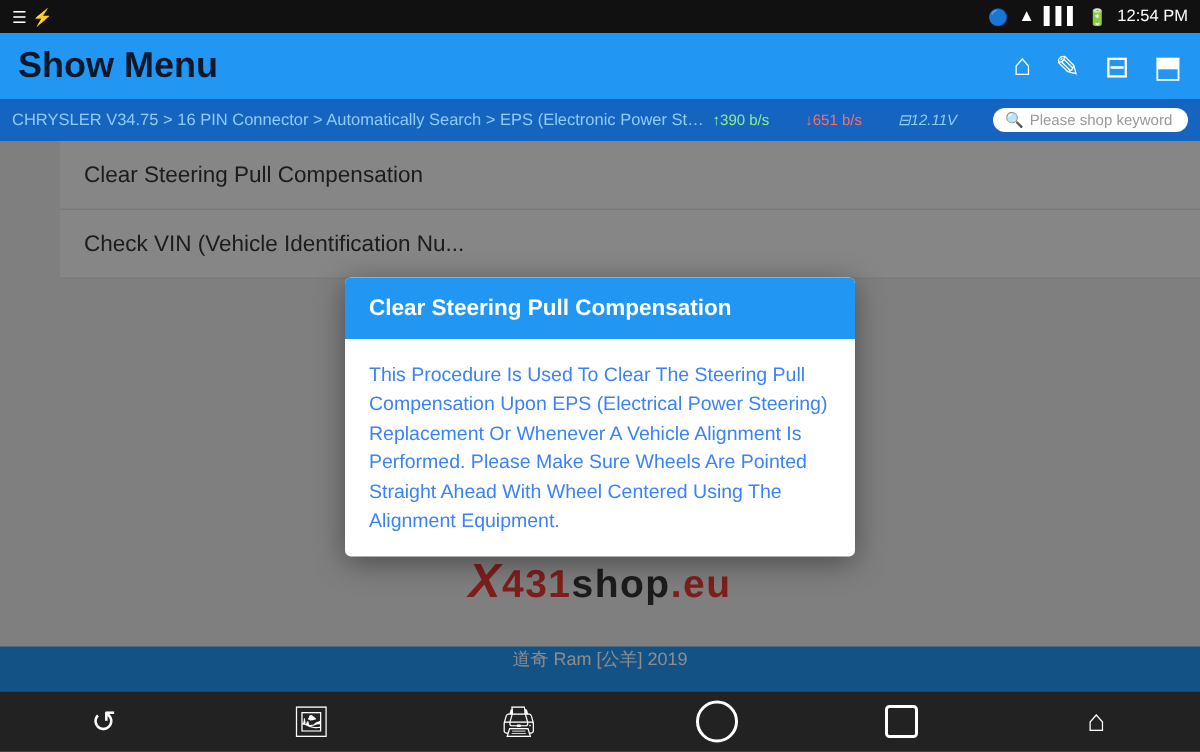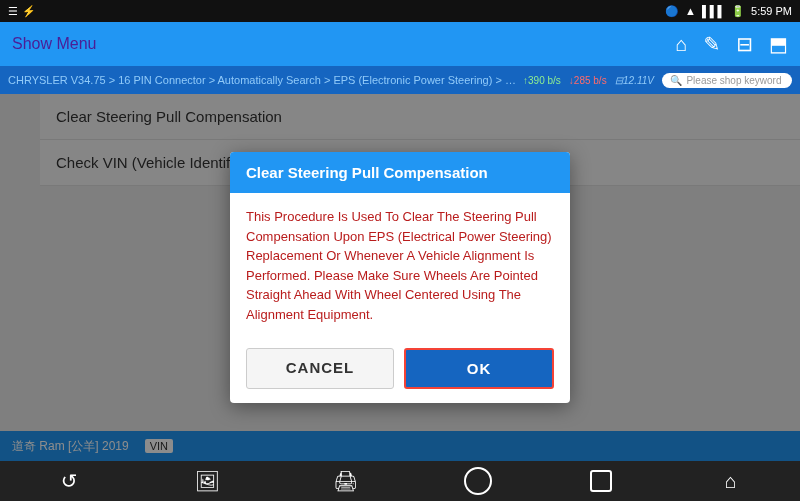--- a/index.html
+++ b/index.html
@@ -38,23 +38,23 @@
     
     .header-bar {
       height: 44px;
       background: #2196F3;
       display: flex;
       align-items: center;
       justify-content: space-between;
       padding: 0 12px;
     }
     .header-title {
-      color: #4c1d95;
-      font-size: 16px;
-      font-weight: normal;
+      color: #0f172a;
+      font-size: 24px;
+      font-weight: bold;
     }
     .header-icons {
       display: flex;
       gap: 16px;
       align-items: center;
     }
     .header-icon {
       color: #fff;
       font-size: 20px;
       cursor: pointer;
@@ -73,21 +73,21 @@
       color: #90CAF9;
       font-size: 11px;
       white-space: nowrap;
       overflow: hidden;
       text-overflow: ellipsis;
       flex: 1;
     }
     .breadcrumb-right {
       display: flex;
       align-items: center;
-      gap: 8px;
+      gap: 24px;
       min-width: 260px;
       justify-content: flex-end;
     }
     .signal-info {
       color: #90EE90;
       font-size: 10px;
       display: flex;
       align-items: center;
       gap: 2px;
     }
@@ -151,21 +151,21 @@
     .dialog-header {
       background: #2196F3;
       padding: 12px 16px;
       font-size: 15px;
       font-weight: bold;
       color: #fff;
     }
     .dialog-body {
       padding: 14px 16px;
       font-size: 13px;
-      color: #b91c1c;
+      color: #3b82f6;
       line-height: 1.5;
     }
     .dialog-footer {
       display: flex;
       padding: 10px 16px 14px;
       gap: 10px;
       justify-content: center;
     }
     .btn-cancel {
       flex: 1;
@@ -224,20 +224,21 @@
       bottom: 40px;
       left: 0; right: 0;
       background: #2196F3;
       height: 30px;
       display: flex;
       align-items: center;
       padding: 0 12px;
       font-size: 12px;
       color: #fff;
       gap: 16px;
+      flex-direction: column;
     }
     .vin-block {
       display: flex;
       gap: 24px;
       align-items: center;
     }
     .vin-label-box {
       background: #fff;
       color: #333;
       padding: 1px 5px;
@@ -285,39 +286,39 @@
 <div class="status-bar">
   <div class="status-bar-left">
     <span>☰</span>
     <span>⚡</span>
   </div>
   <div class="status-bar-right">
     <span>🔵</span>
     <span>▲</span>
     <span>▌▌▌</span>
     <span>🔋</span>
-    <span>5:59 PM</span>
+    <span>12:54 PM</span>
   </div>
 </div>
 
 <div class="header-bar">
   <span class="header-title">Show Menu</span>
   <div class="header-icons">
     <span class="header-icon">⌂</span>
     <span class="header-icon">✎</span>
     <span class="header-icon">⊟</span>
     <span class="header-icon">⬒</span>
   </div>
 </div>
 
 <div class="breadcrumb-bar">
   <span class="breadcrumb-text">CHRYSLER V34.75 &gt; 16 PIN Connector &gt; Automatically Search &gt; EPS (Electronic Power Steering) &gt; Special Function</span>
   <div class="breadcrumb-right">
     <span class="signal-info">↑390 b/s</span>
-    <span class="signal-info red">↓285 b/s</span>
+    <span class="signal-info red">↓651 b/s</span>
     <span class="voltage-info">⊟12.11V</span>
     <div class="search-box">
       <span>🔍</span>
       <span style="font-size:10px;color:#999;">Please shop keyword</span>
     </div>
   </div>
 </div>
 
 <div class="main-content">
   <div class="menu-item">
@@ -328,24 +329,20 @@
   </div>
 
   <div class="overlay">
     <div class="dialog">
       <div class="dialog-header">
         <span>Clear Steering Pull Compensation</span>
       </div>
       <div class="dialog-body">
         <span>This Procedure Is Used To Clear The Steering Pull Compensation Upon EPS (Electrical Power Steering) Replacement Or Whenever A Vehicle Alignment Is Performed.  Please Make Sure Wheels Are Pointed Straight Ahead With Wheel Centered Using The Alignment Equipment.</span>
       </div>
-      <div class="dialog-footer">
-        <div class="btn-cancel">CANCEL</div>
-        <div class="btn-ok">OK</div>
-      </div>
     </div>
   </div>
 
   <div class="watermark">
     <span class="x-part">X</span><span>431</span><span class="shop-part">shop</span><span class="eu-part">.eu</span>
   </div>
 </div>
 
 <div class="bottom-info-bar">
   <span>道奇 Ram [公羊] 2019</span>

